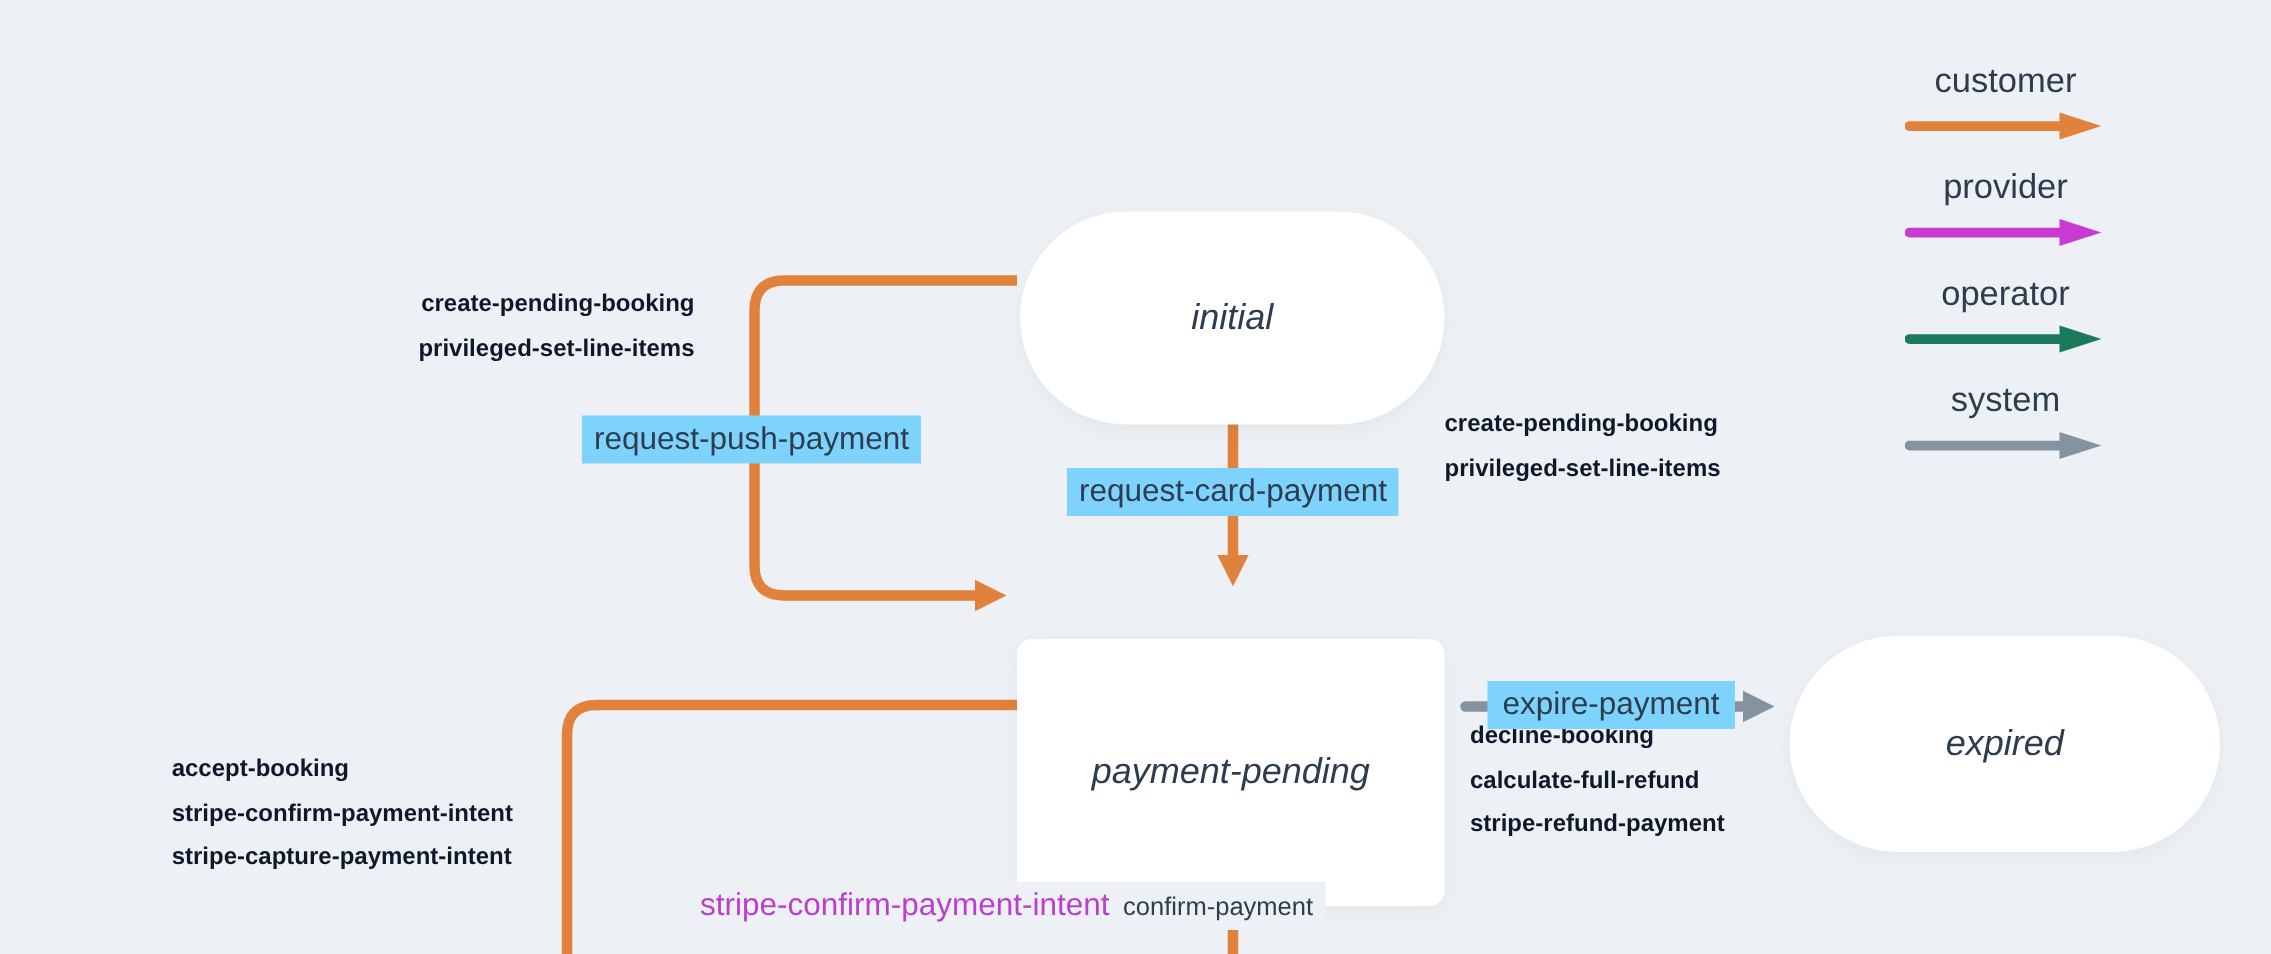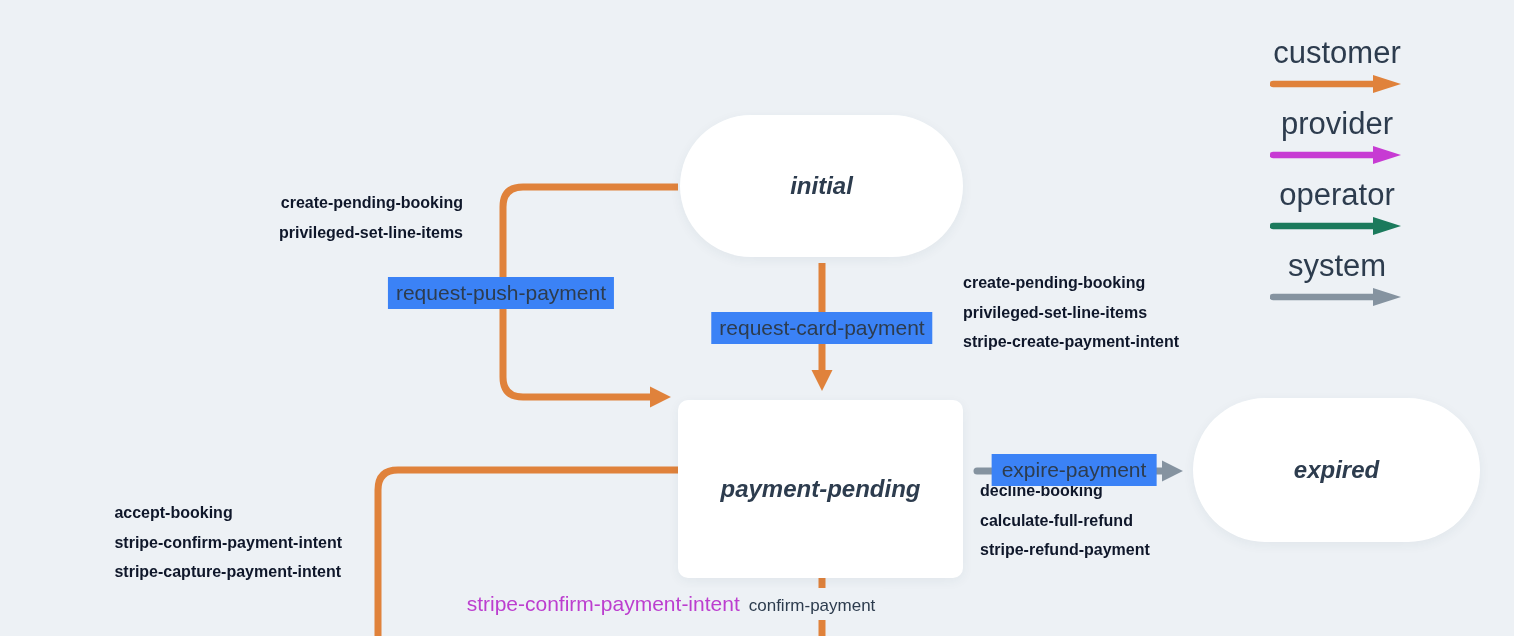--- a/index.html
+++ b/index.html
@@ -8,31 +8,32 @@
     background:#edf1f5; overflow:hidden;
     font-family:"Liberation Sans", sans-serif;
     -webkit-font-smoothing:antialiased;
   }
   .arrow-layer { position:absolute; left:0; top:0; z-index:1; }
 
   
   .node {
     position:absolute; background:#ffffff; z-index:2;
     display:flex; align-items:center; justify-content:center;
-    font-style:italic; font-size:24px; font-weight:700; color:#2d3c4e;
+    font-style:italic; font-size:24px; font-weight:400; color:#2d3c4e;
     box-shadow:0 3px 12px rgba(40,60,90,0.06);
+    margin-top:26px;
   }
   #node-initial          { left:680px;  top:115px; width:283px; height:142px; border-radius:71px; }
   #node-payment-pending  { left:678px;  top:400px; width:285px; height:178px; border-radius:10px; }
   #node-expired          { left:1193px; top:398px; width:287px; height:144px; border-radius:72px; }
 
   
   .tlabel {
     position:absolute; transform:translate(-50%,-50%);
-    background:#3b82f6; color:#2d3c4e;
+    background:#7dd3fc; color:#2d3c4e;
     font-size:21px; font-weight:500; white-space:nowrap;
     padding:4px 8px; z-index:3;
   }
   #lbl-request-push { left:501px;  top:293px; }
   #lbl-request-card { left:822px;  top:328px; }
   #lbl-expire       { left:1074px; top:470px; padding:4px 10px;text-align:right; }
   #lbl-confirm-row  { position:absolute; left:671px; top:604px; transform:translate(-50%,-50%);
                       display:flex; gap:9px; align-items:baseline; background:#edf1f5;
                       padding:4px 8px; white-space:nowrap; z-index:3; }
   #lbl-confirm-row .act  { color:#bc3ecf; font-size:21px; font-weight:500; }
@@ -45,21 +46,21 @@
   }
   .actions span { display:block; }
   #acts-push    { right:1051px; top:188px; text-align:right; }
   #acts-card    { left:963px;   top:268px; text-align:left; }
   #acts-accept  { right:1172px; top:498px; }
   #acts-decline { left:980px;   top:476px; text-align:left; }
 
   
   .legend { position:absolute; left:1262px; top:40px; width:150px; z-index:2; }
   .legend-row { display:flex; flex-direction:column; align-items:center; height:71px; }
-  .legend-label { font-size:31px; font-weight:500; color:#2d3c4e; line-height:26px; margin-bottom:8px; }
+  .legend-label { font-size:23px; font-weight:500; color:#2d3c4e; line-height:26px; margin-bottom:8px; }
   .legend-arrow svg { display:block; }
 </style>
 </head>
 <body>
 
 <div class="canvas">
 
   <svg class="arrow-layer" width="1514" height="636" viewBox="0 0 1514 636">
     <defs>
       <marker id="head-customer" viewBox="0 0 10 10" refX="0.5" refY="5" markerWidth="3" markerHeight="3.2" orient="auto" markerUnits="strokeWidth">
@@ -95,21 +96,20 @@
     <span class="name">confirm-payment</span>
   </div>
 
   <div class="actions" id="acts-push">
     <span>create-pending-booking</span>
     <span>privileged-set-line-items</span>
   </div>
   <div class="actions" id="acts-card">
     <span>create-pending-booking</span>
     <span>privileged-set-line-items</span>
-    <span>stripe-create-payment-intent</span>
   </div>
   <div class="actions" id="acts-accept">
     <span>accept-booking</span>
     <span>stripe-confirm-payment-intent</span>
     <span>stripe-capture-payment-intent</span>
   </div>
   <div class="actions" id="acts-decline">
     <span>decline-booking</span>
     <span>calculate-full-refund</span>
     <span>stripe-refund-payment</span>

